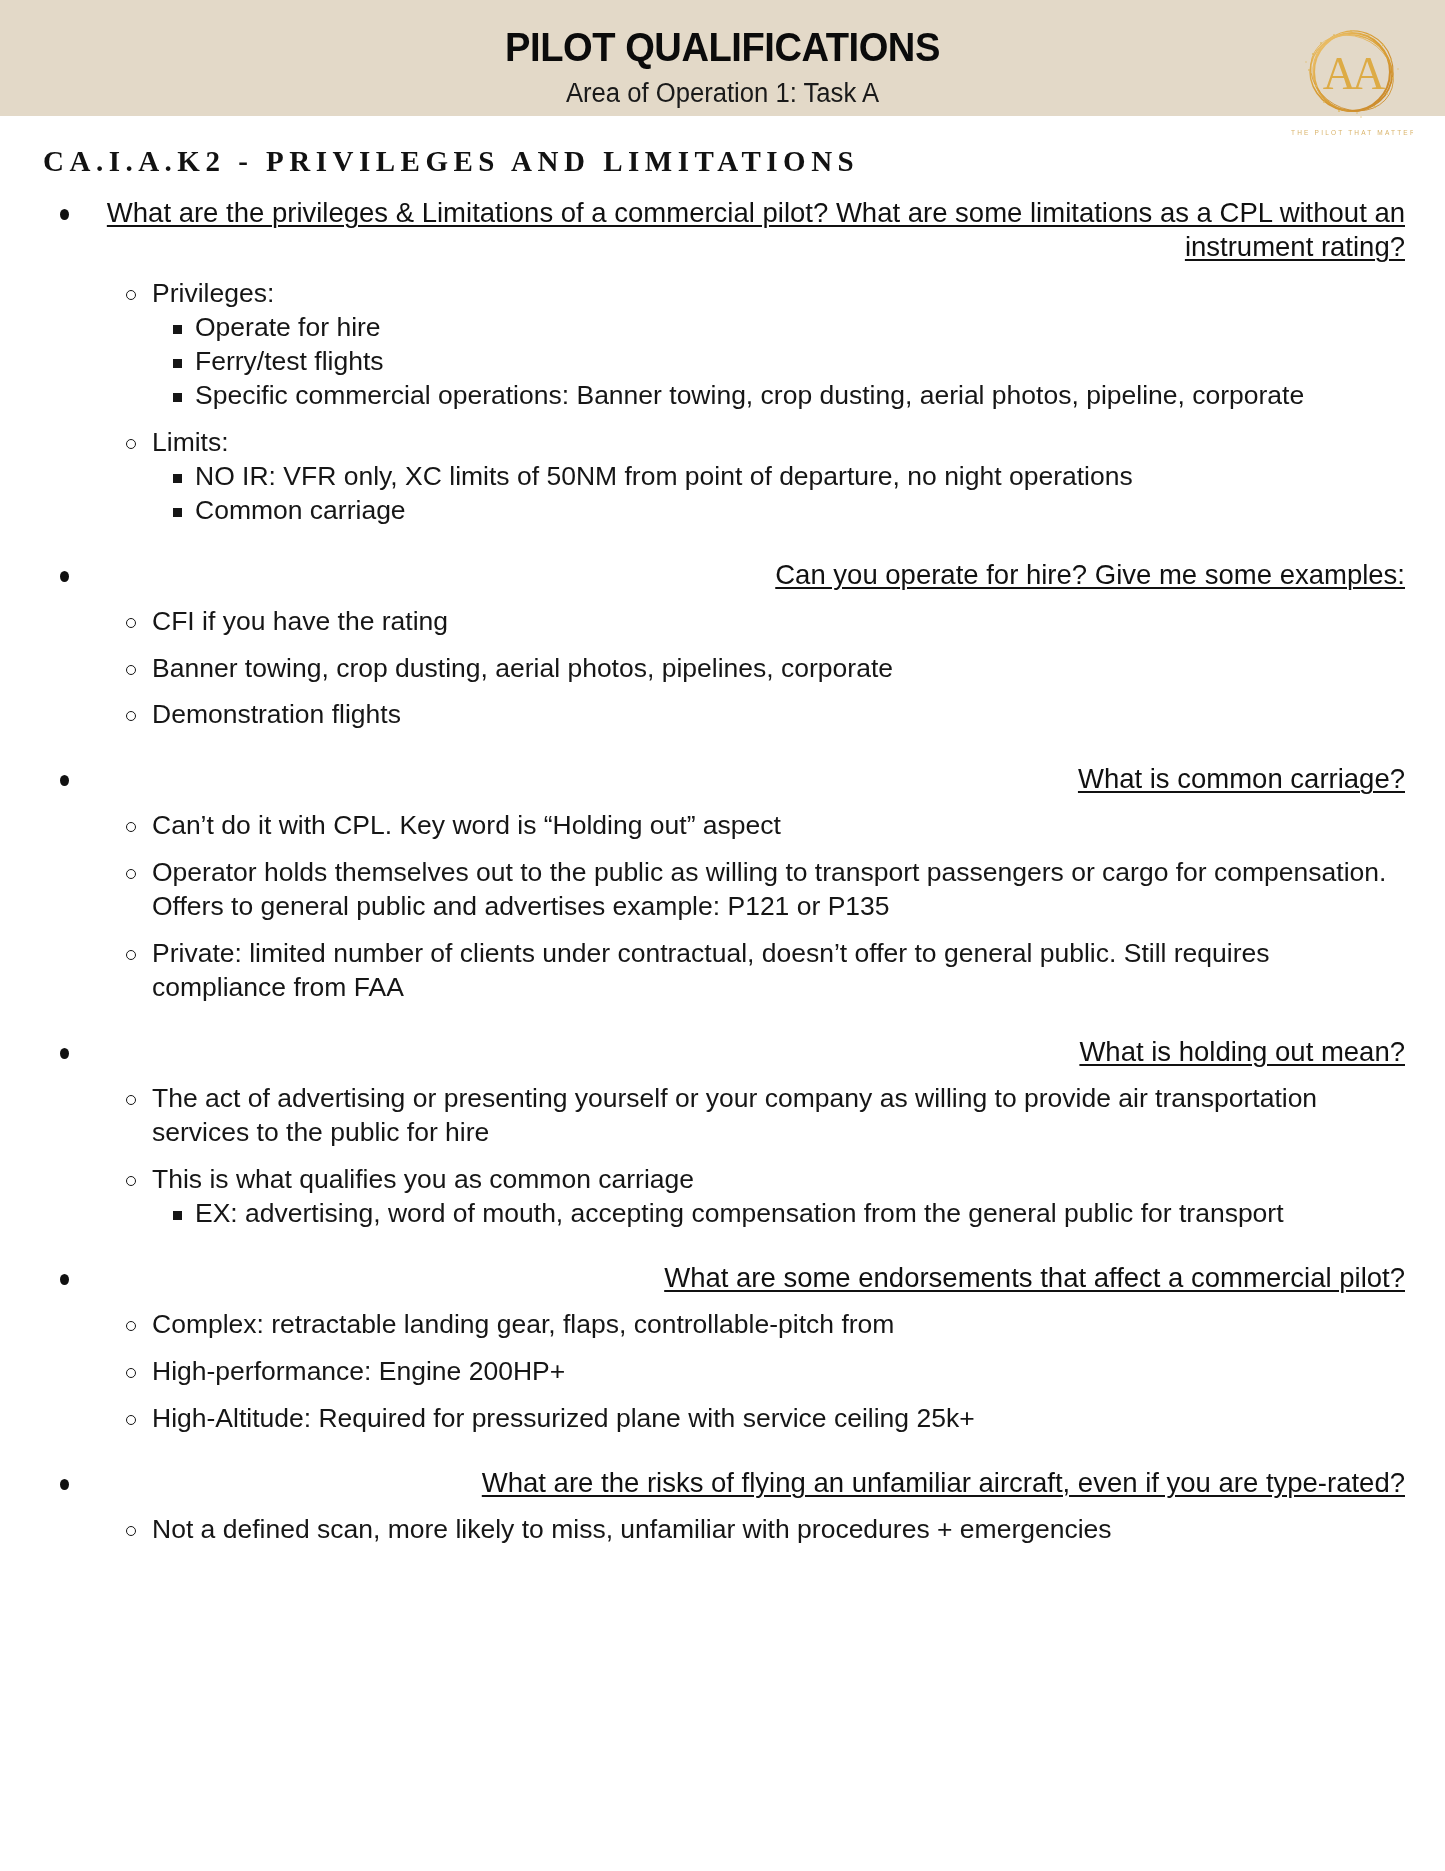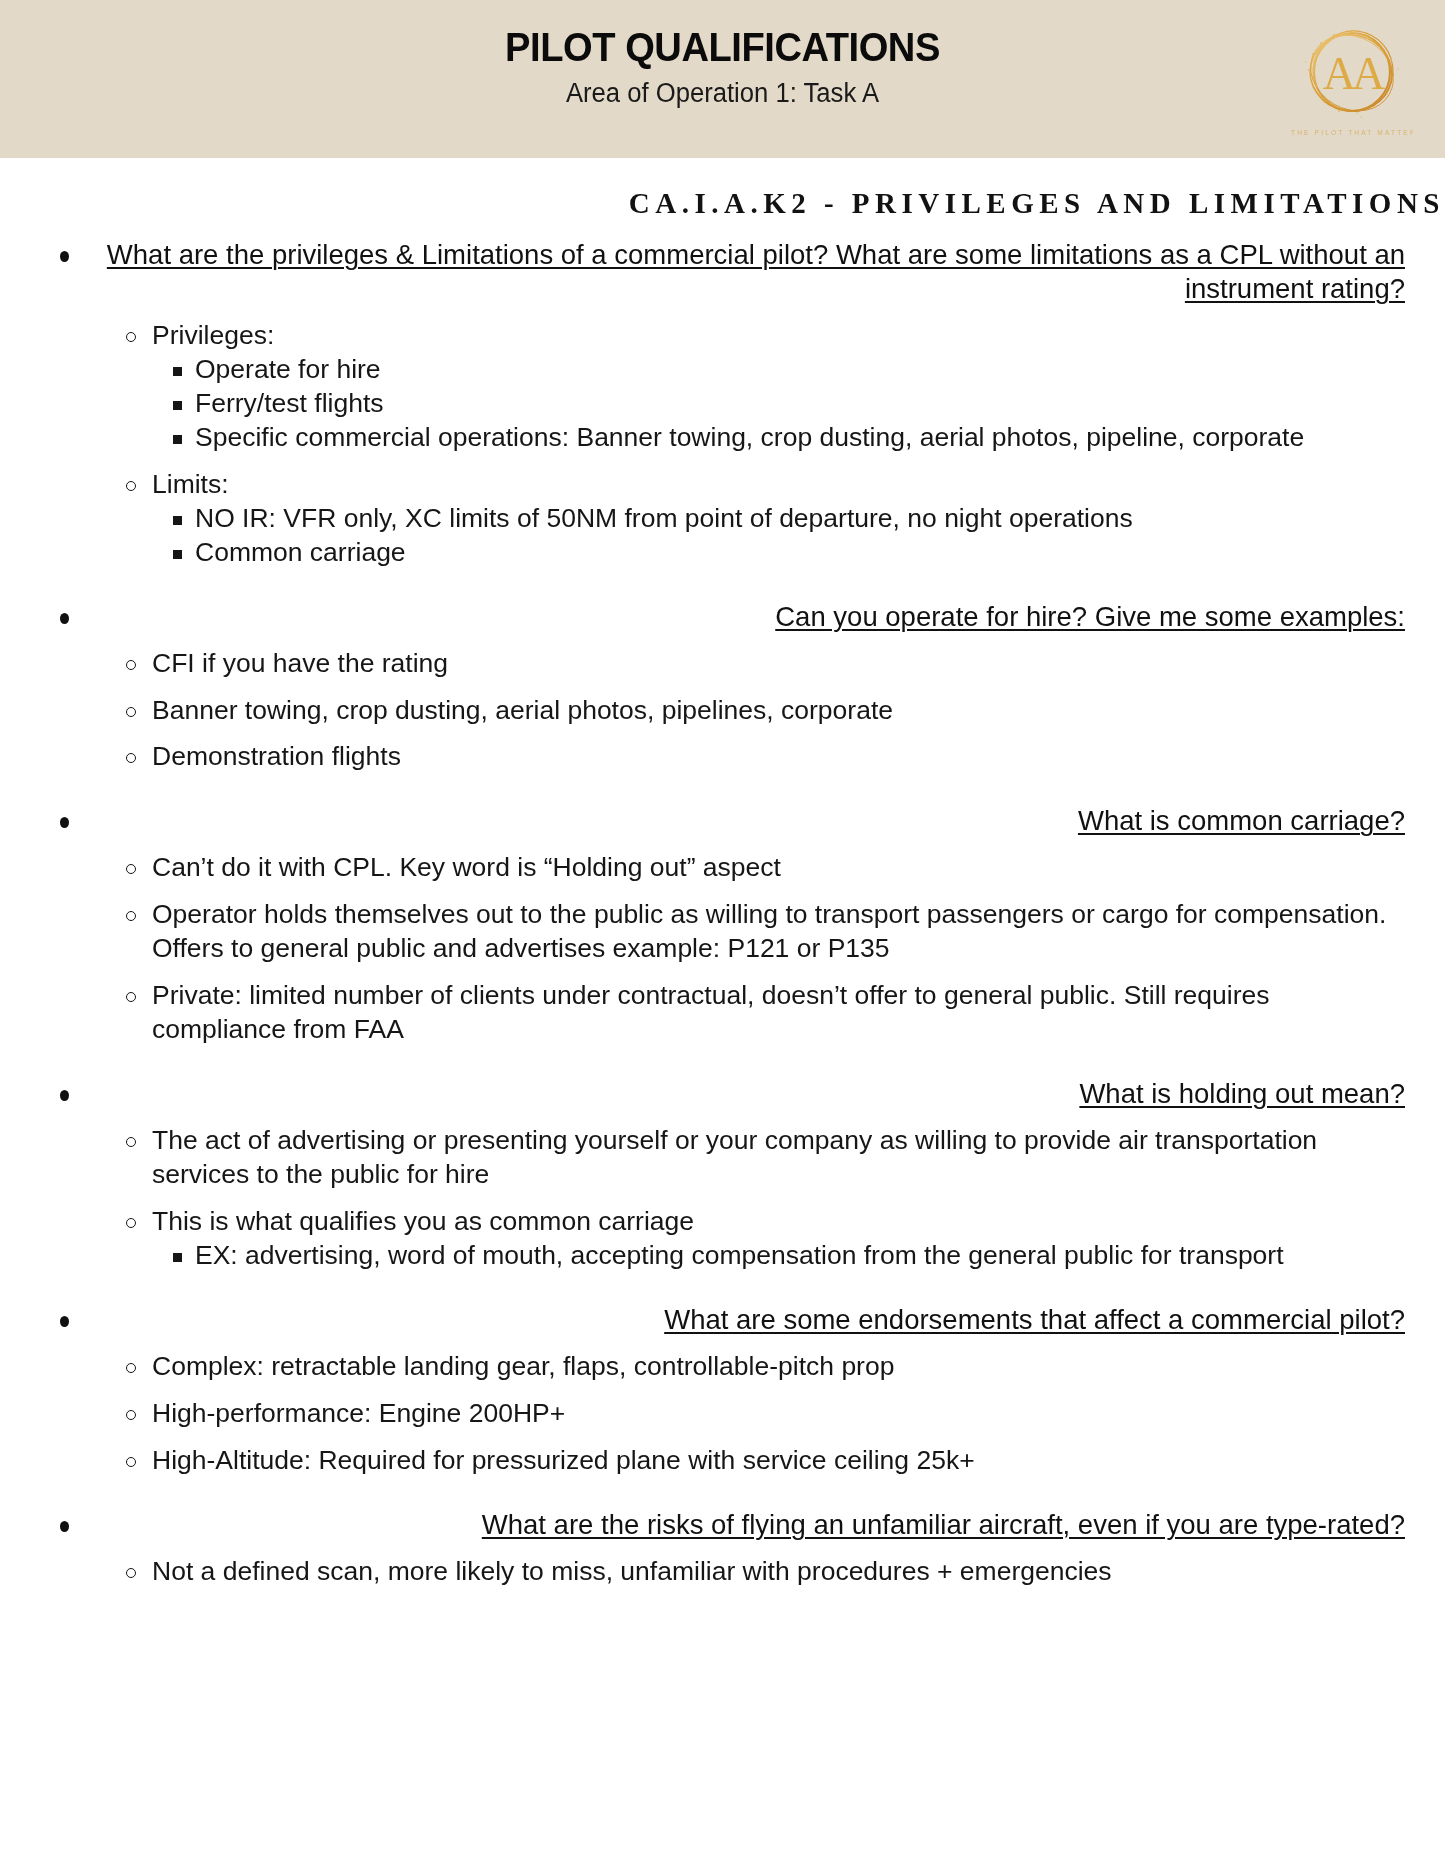--- a/index.html
+++ b/index.html
@@ -19,21 +19,21 @@
   
   .page {
     position: relative;
     width: 1445px;
     height: 1871px;
     background: #ffffff;
   }
   .header-band {
     position: relative;
     width: 100%;
-    height: 158px;
+    height: 116px;
     background: #e3d9c8;
     box-sizing: border-box;
   }
   .header-text {
     position: absolute;
     left: 0;
     right: 0;
     top: 26px;
     text-align: center;
   }
@@ -76,21 +76,21 @@
     font-size: 6.5px;
     letter-spacing: 2.2px;
     color: #d9b36a;
     line-height: 1.5;
     white-space: nowrap;
     overflow: hidden;
   }
 
   
   .section-heading {
-    text-align: right;
+    text-align: left;
     font-family: "Liberation Serif", serif;
     font-size: 29px;
     font-weight: bold;
     letter-spacing: 5.5px;
     color: #121212;
     margin-top: 29px;
     margin-bottom: 0;
     white-space: nowrap;
     padding-left: 43px;
   }
@@ -318,21 +318,21 @@
       </div>
     </div>
 
     <div class="q-block">
       <div class="lvl1">
         <span class="bullet"></span>
         <span class="q-text">What are some endorsements that affect a commercial pilot?</span>
       </div>
       <div class="lvl2">
         <span class="bullet"></span>
-        <span class="txt">Complex: retractable landing gear, flaps, controllable-pitch prop</span>
+        <span class="txt">Complex: retractable landing gear, flaps, controllable-pitch from</span>
       </div>
       <div class="lvl2">
         <span class="bullet"></span>
         <span class="txt">High-performance: Engine 200HP+</span>
       </div>
       <div class="lvl2">
         <span class="bullet"></span>
         <span class="txt">High-Altitude: Required for pressurized plane with service ceiling 25k+</span>
       </div>
     </div>

